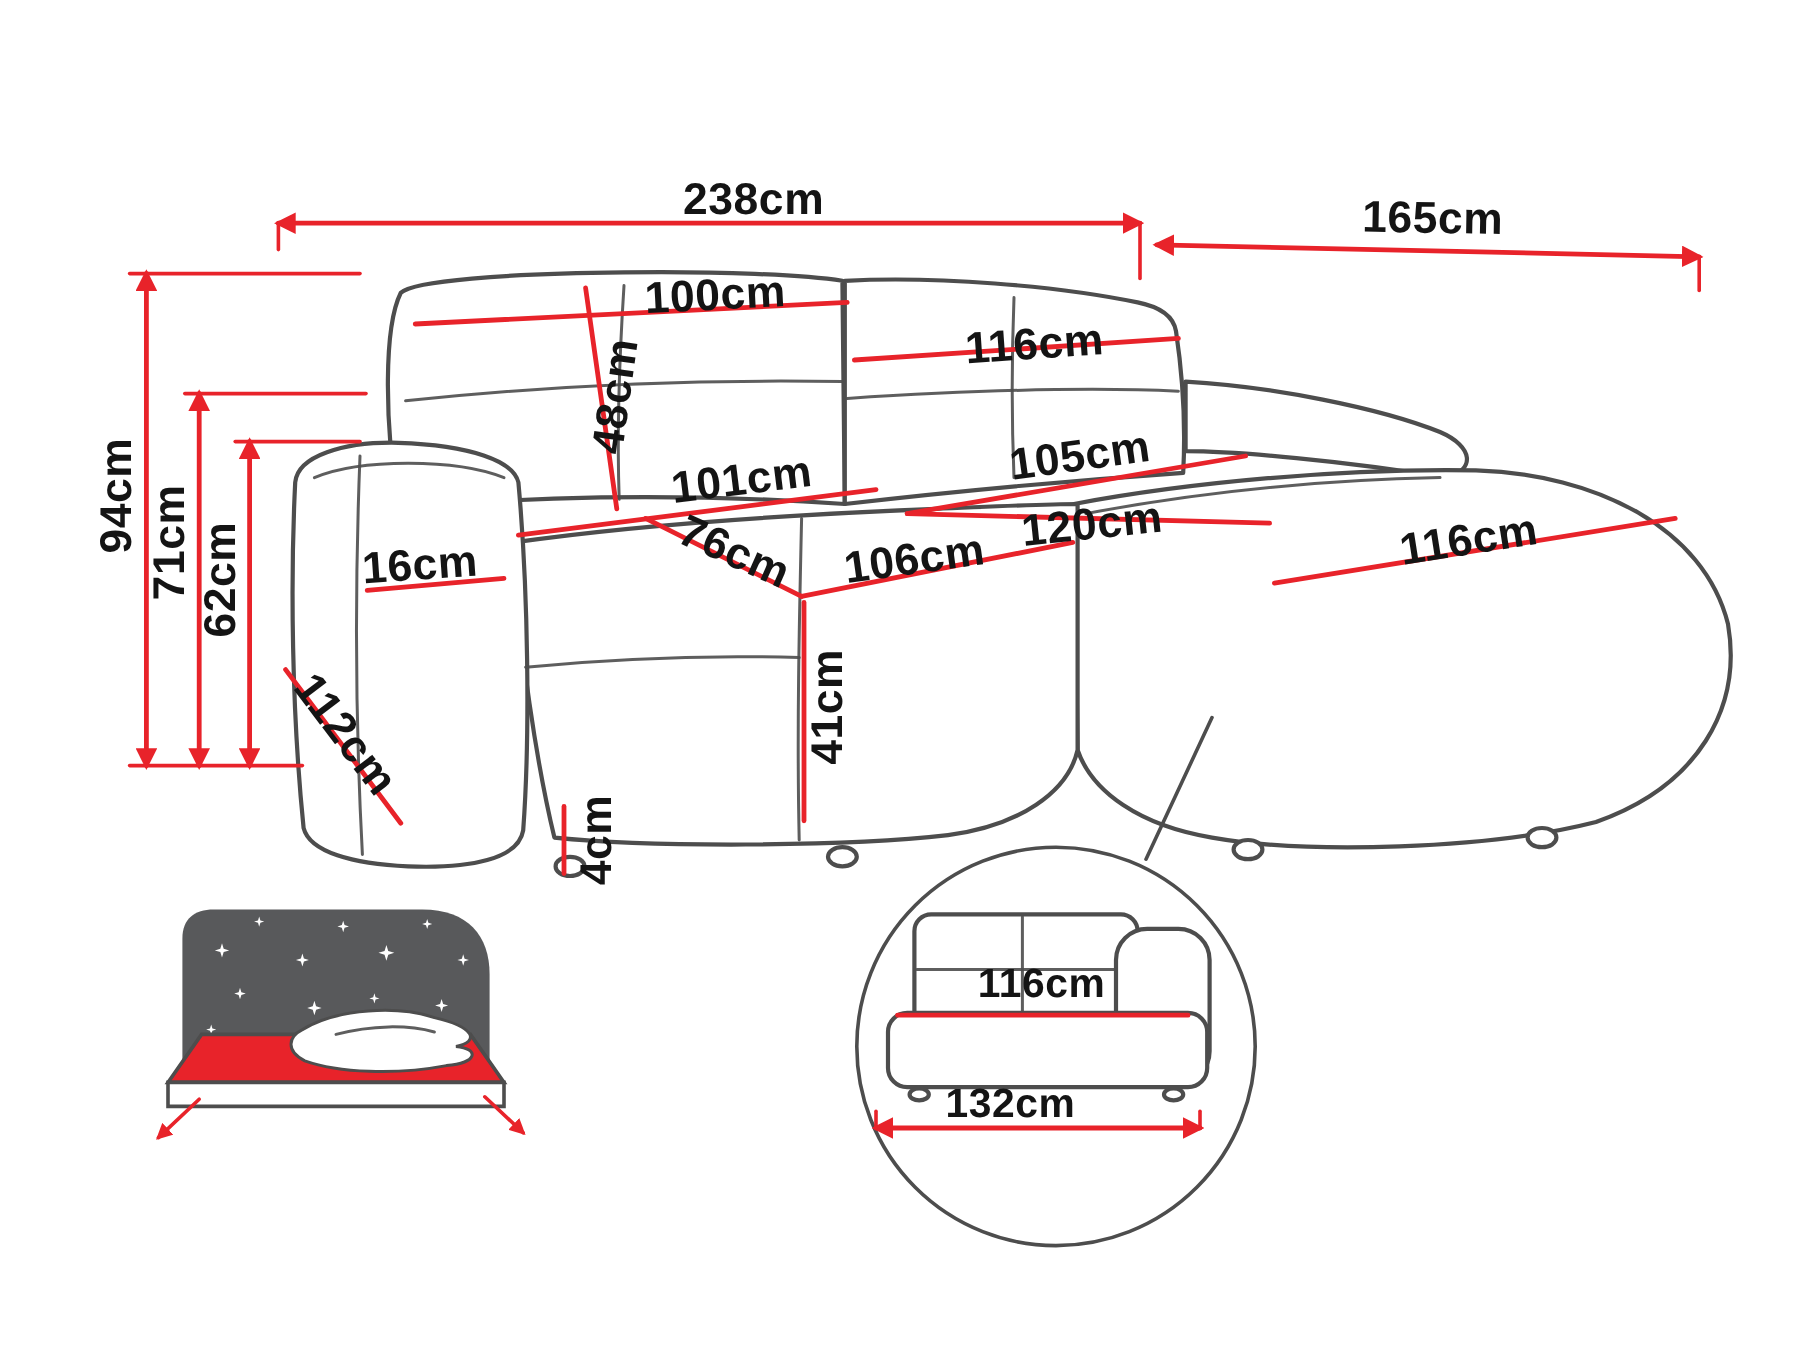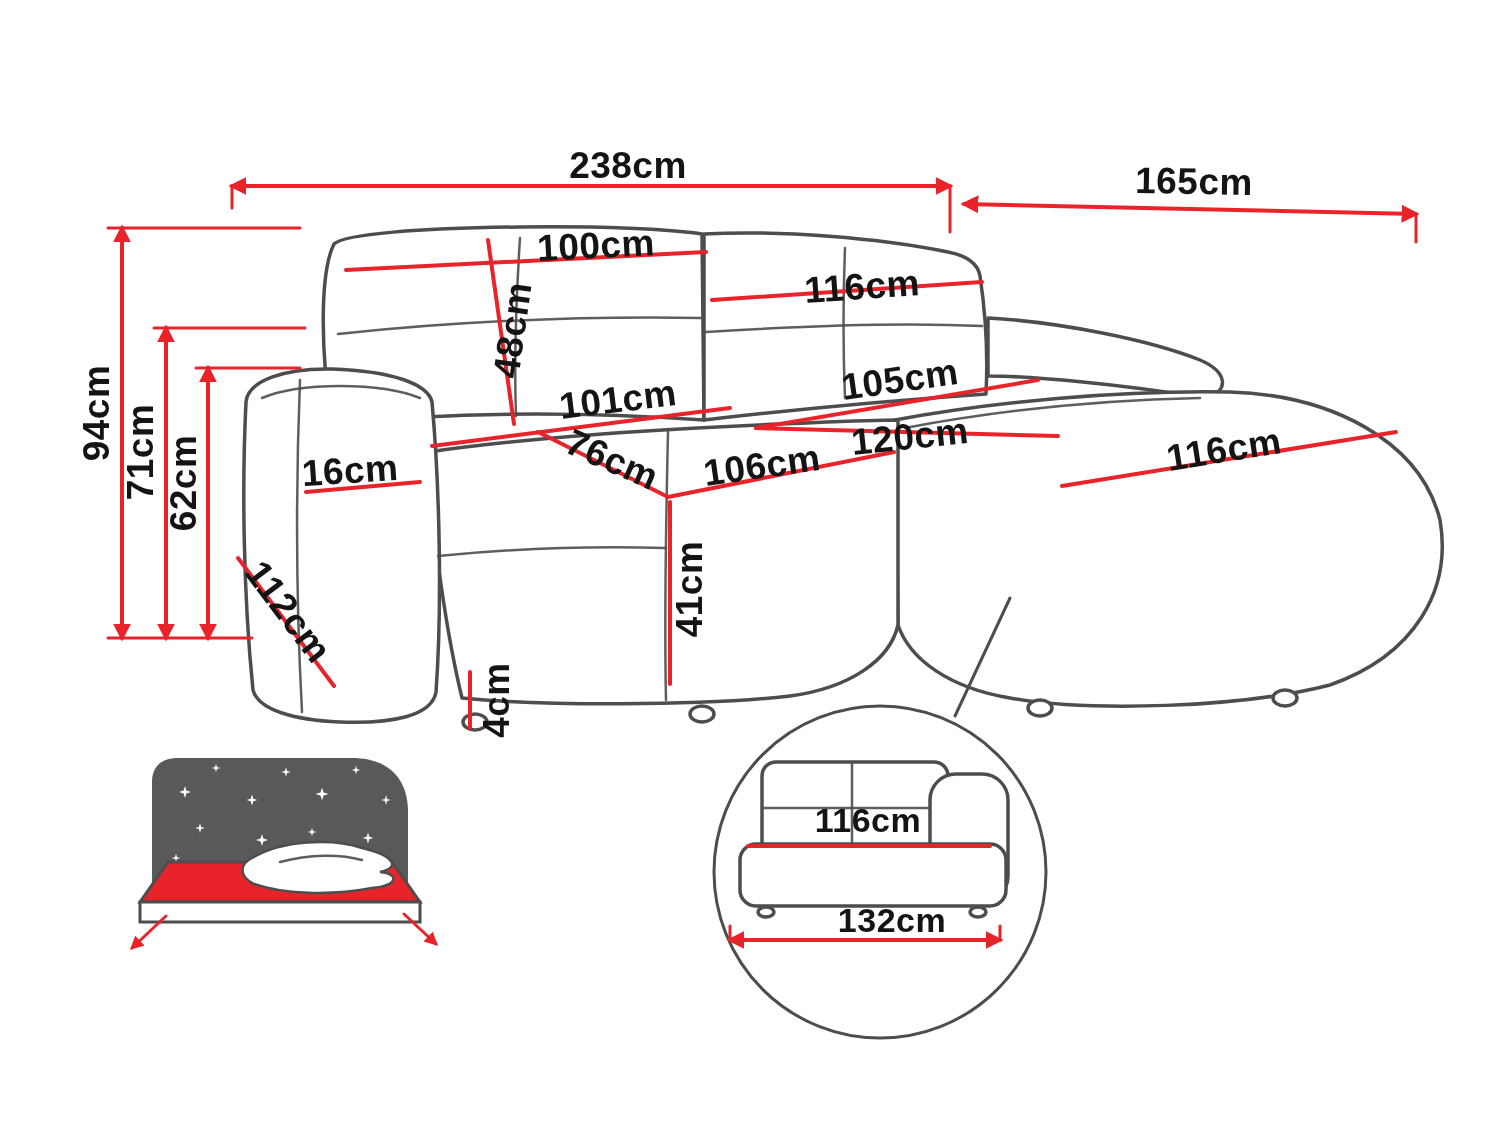--- a/index.html
+++ b/index.html
@@ -162,15 +162,15 @@
   <div class="dim" style="left:900px;top:380px;--rot:-8deg">105cm</div>
   <div class="dim" style="left:910px;top:437px;--rot:-6deg">120cm</div>
   <div class="dim" style="left:1224px;top:450px;--rot:-9deg">116cm</div>
   <div class="dim" style="left:350px;top:471px;--rot:-4deg">16cm</div>
   <div class="dim" style="left:612px;top:460px;--rot:24deg">76cm</div>
   <div class="dim" style="left:762px;top:466px;--rot:-8deg">106cm</div>
   <div class="dim" style="left:288px;top:612px;--rot:53deg">112cm</div>
   <div class="dim" style="left:690px;top:589px;--rot:-90deg">41cm</div>
   <div class="dim" style="left:497px;top:700px;--rot:-90deg">4cm</div>
   <div class="dim inset" style="left:868px;top:820px;--rot:0deg">116cm</div>
-  <div class="dim inset" style="left:892px;top:920px;--rot:0deg">132cm</div>
+  <div class="dim inset" style="left:842px;top:920px;--rot:0deg">132cm</div>
 
 </div>
 
 </body></html>

